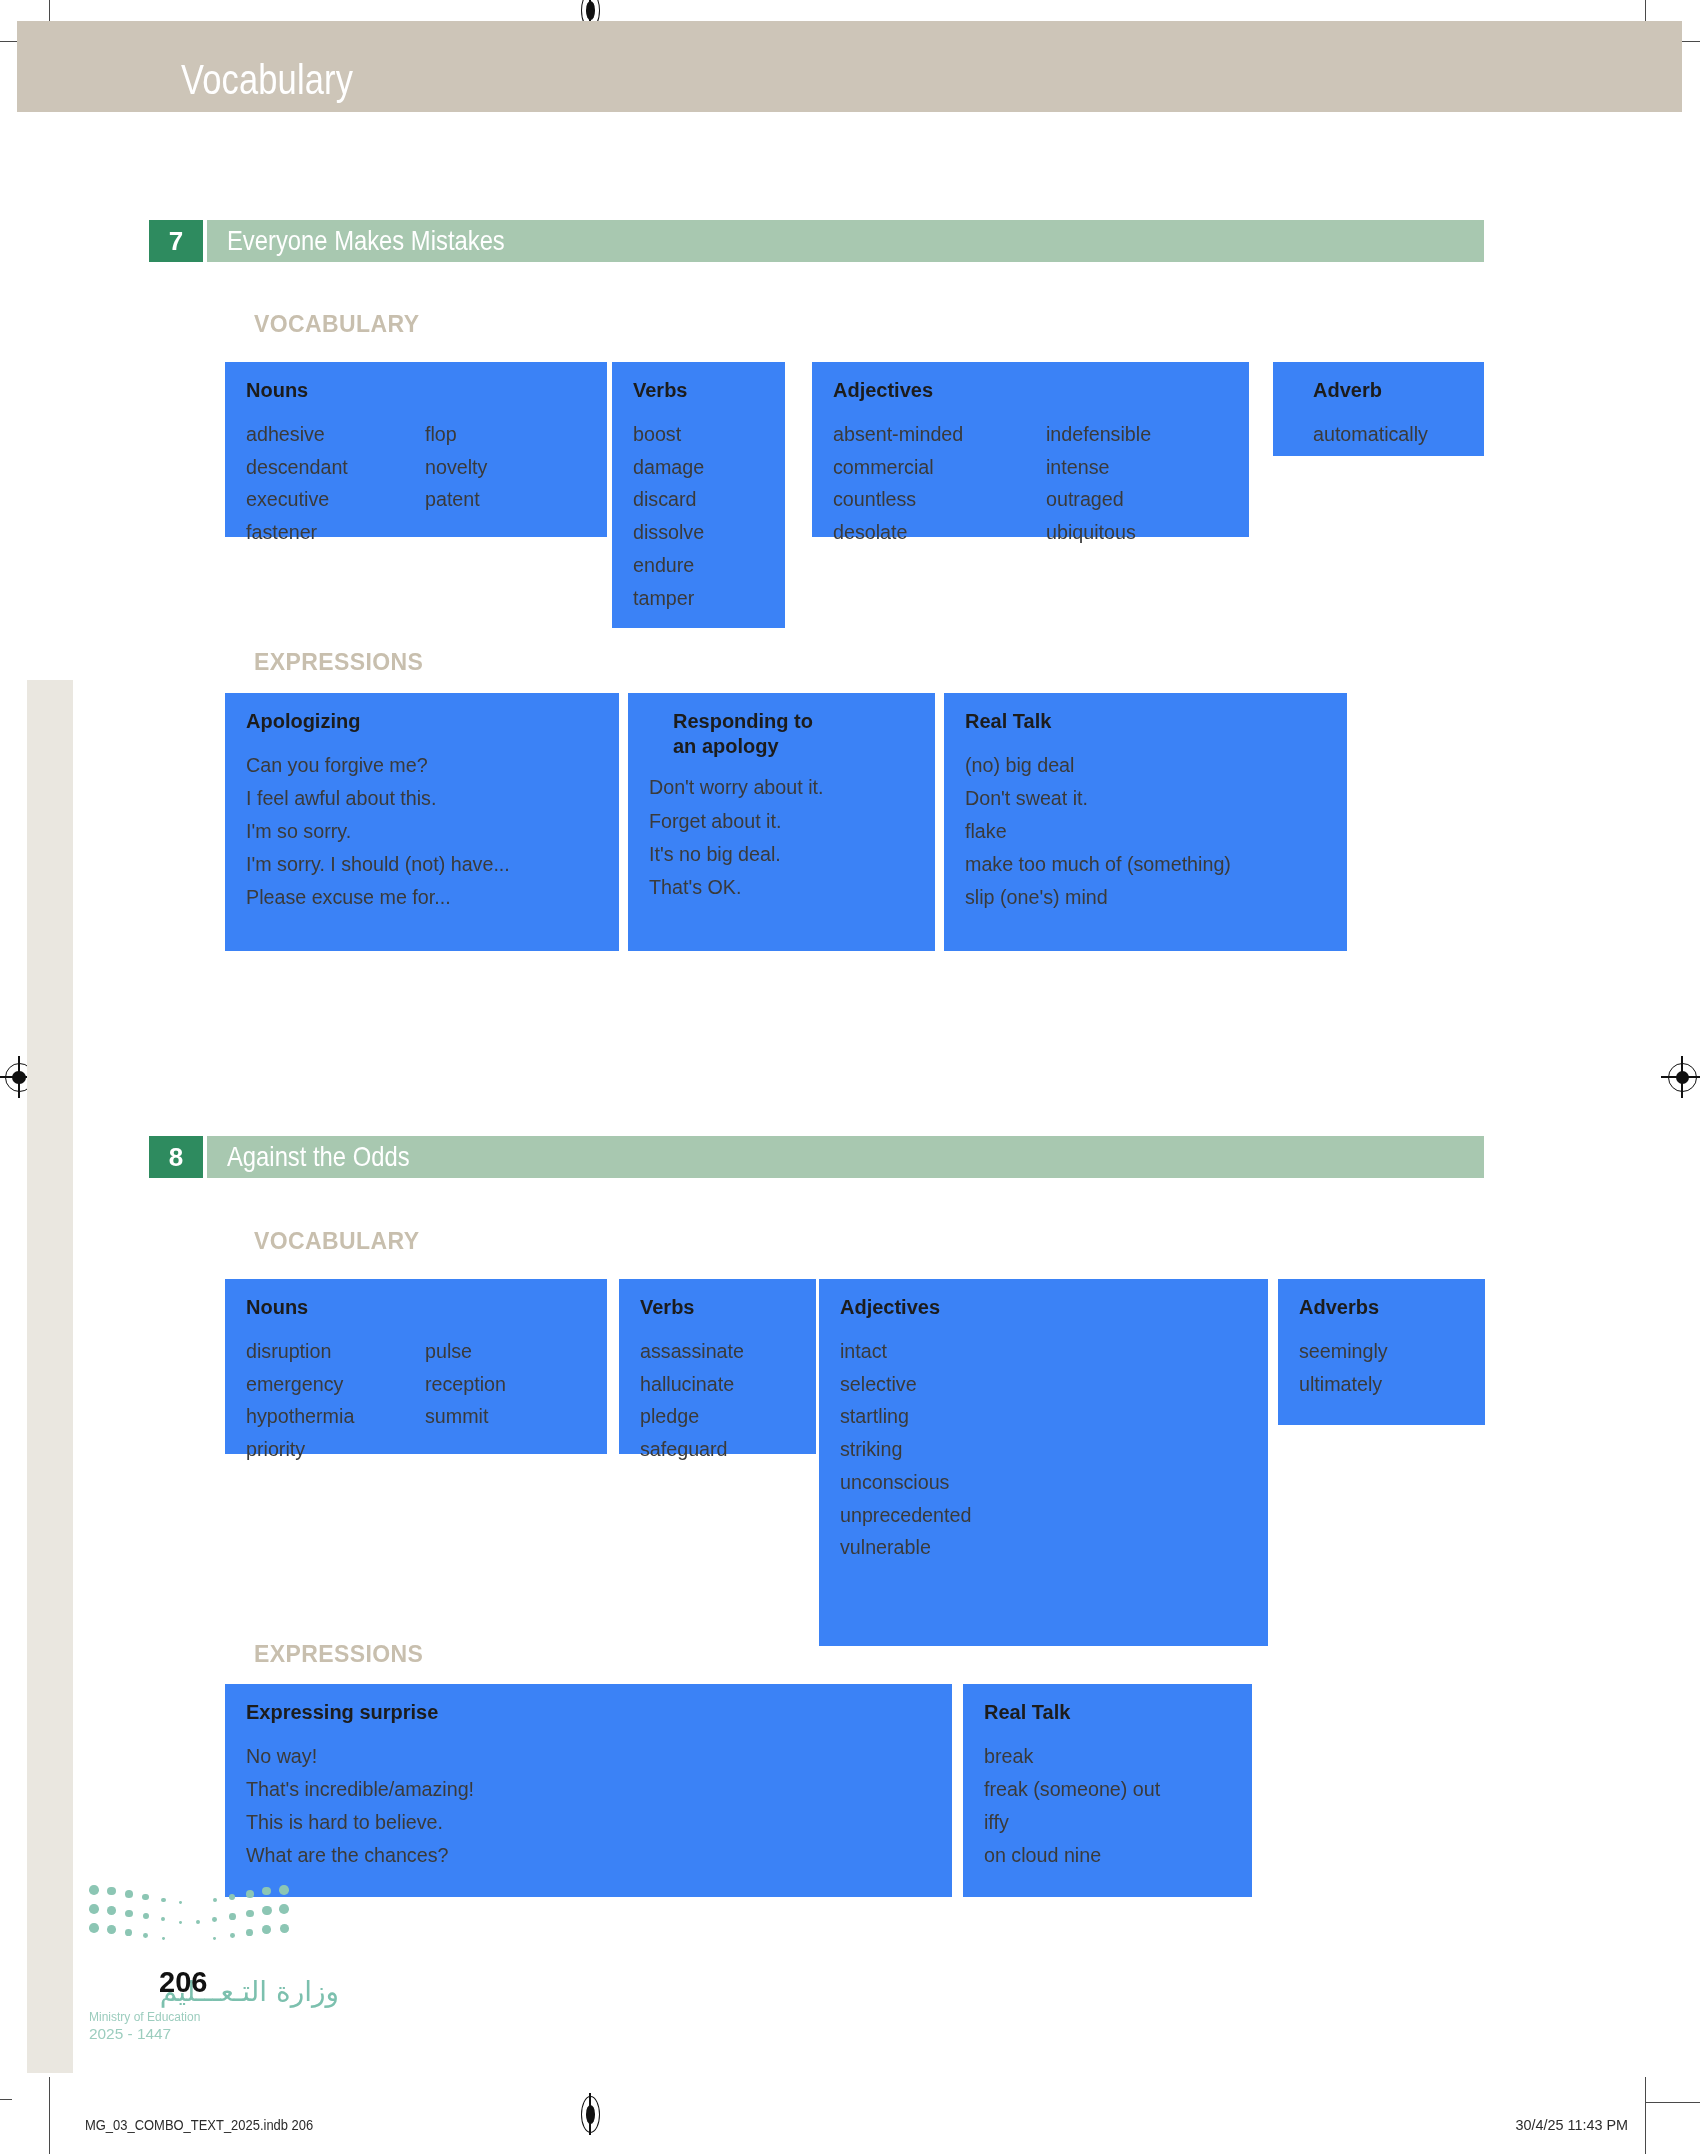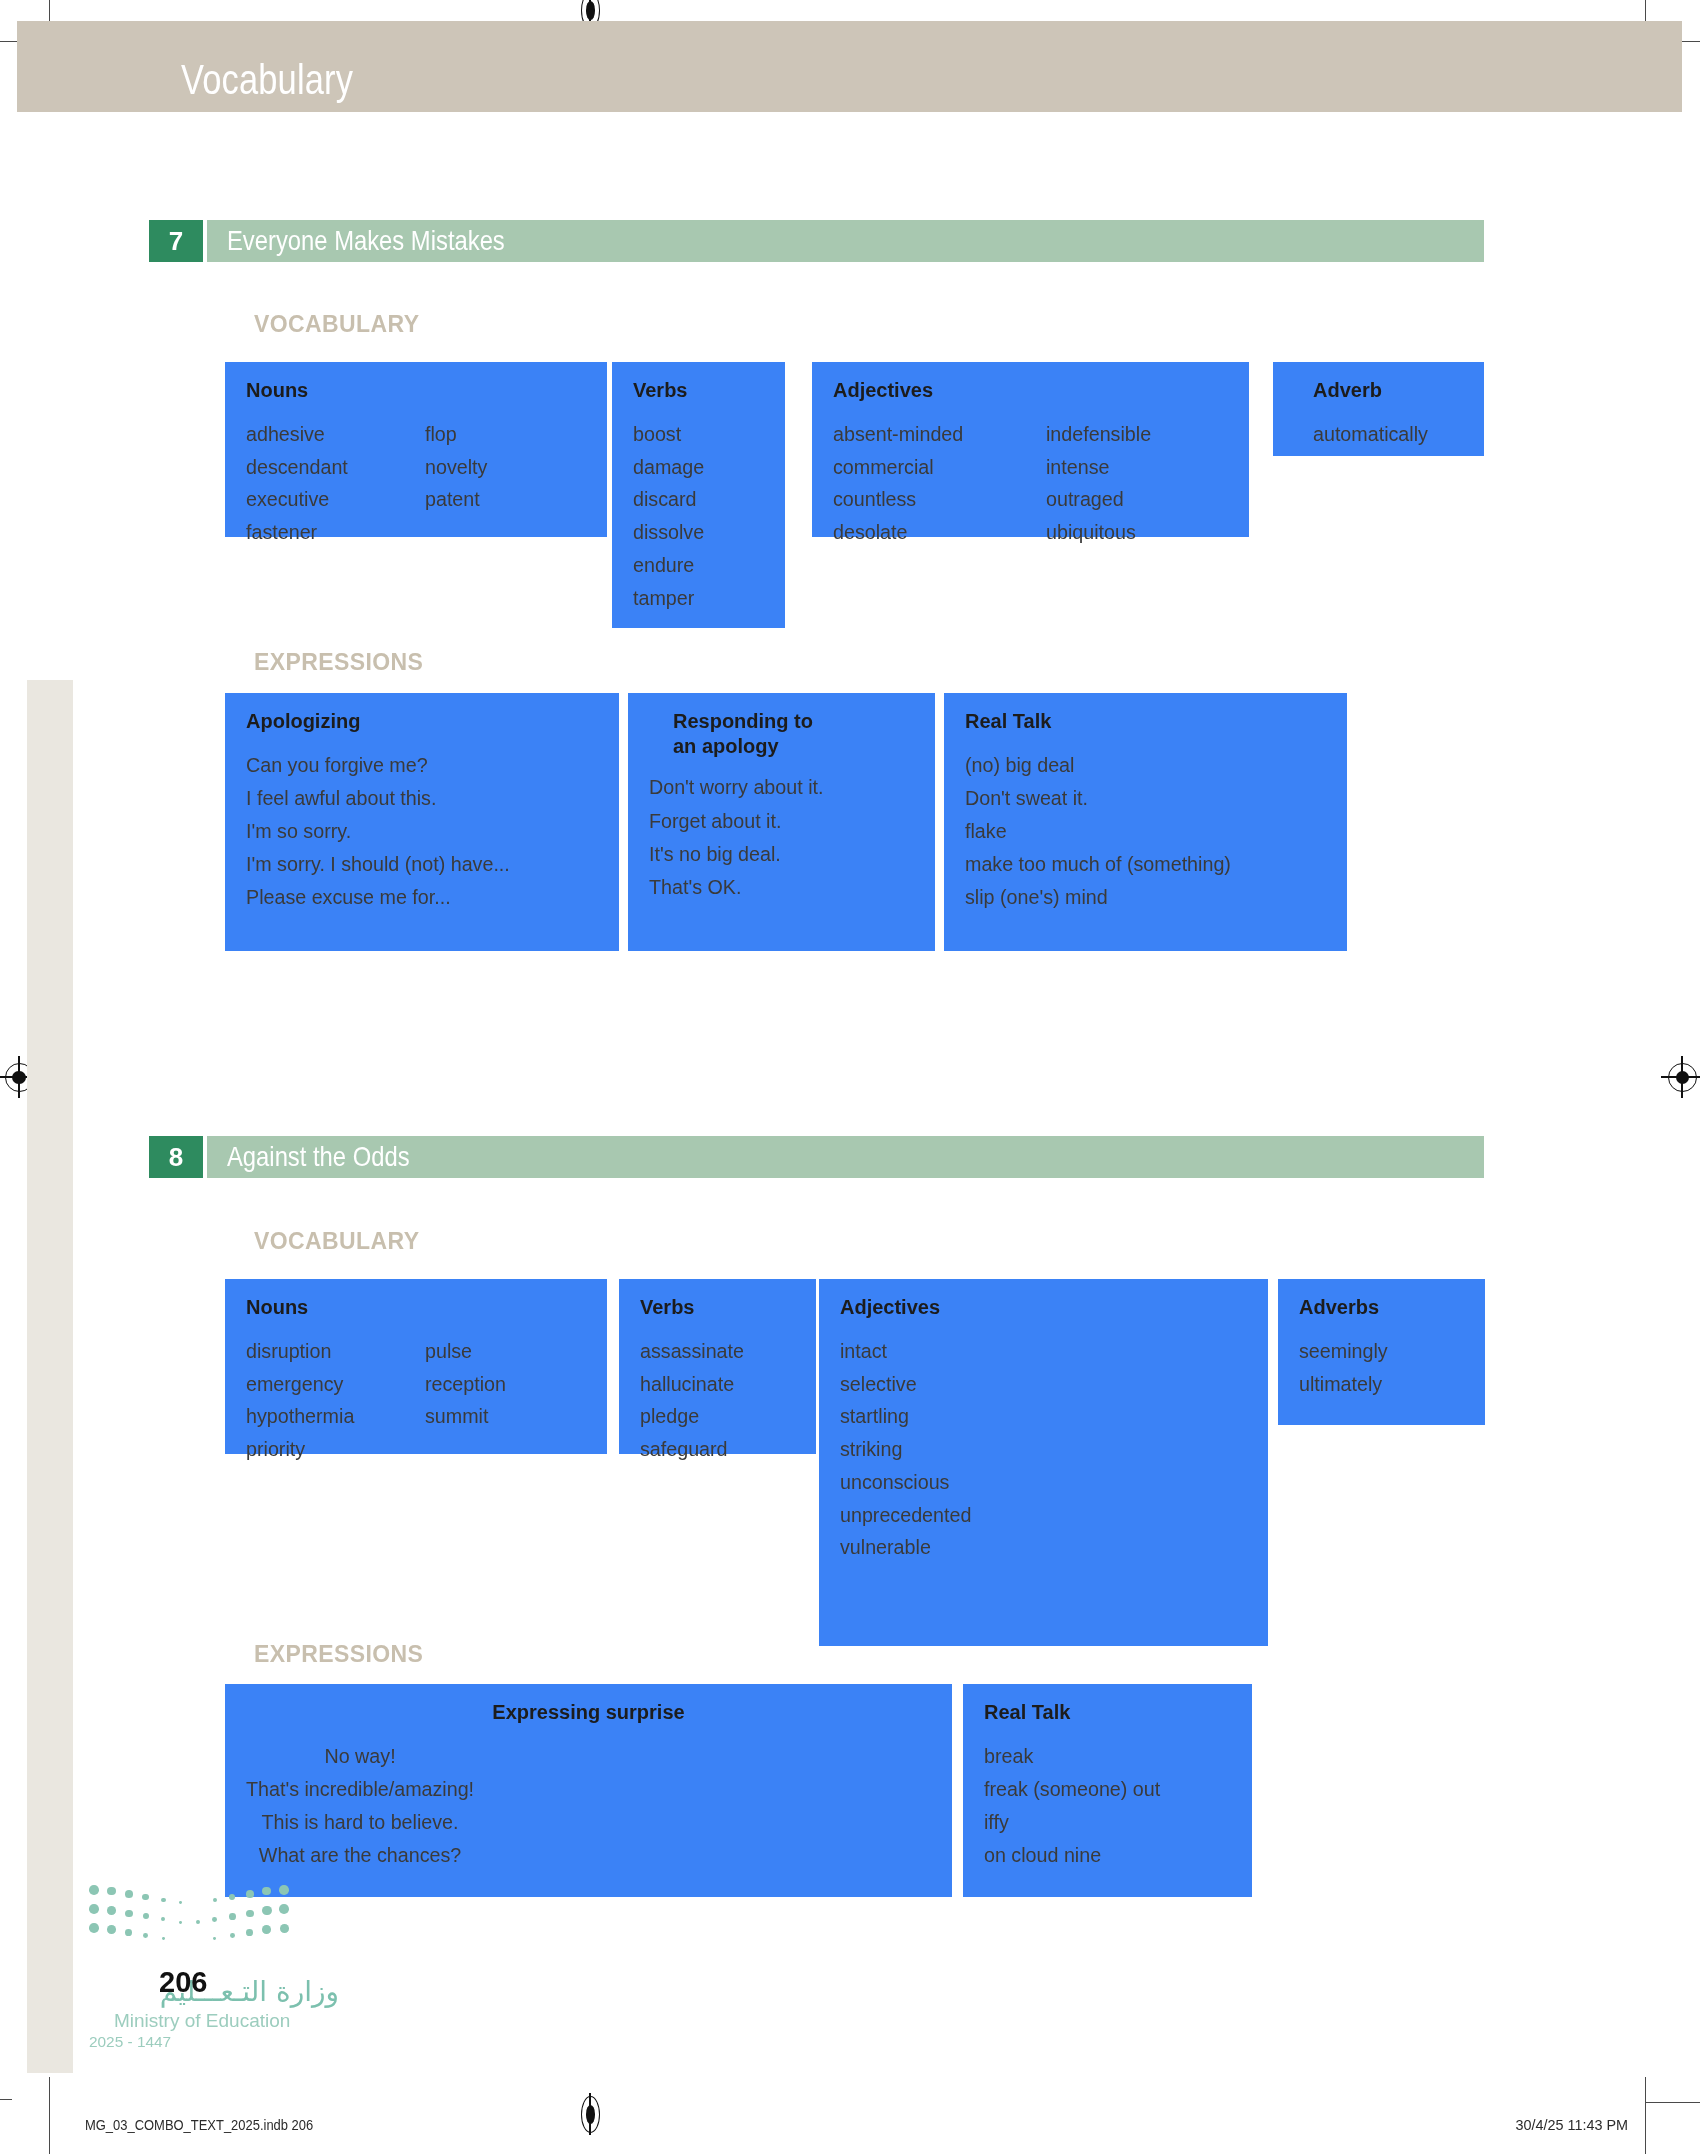--- a/index.html
+++ b/index.html
@@ -100,23 +100,22 @@
 
   
   .logo-wrap { position: absolute; left: 89px; top: 1885px; width: 250px; }
   .logo-dots { position: relative; width: 204px; height: 69px; }
   .logo-dots i { position: absolute; border-radius: 50%; background: #8cc6b4; display:block; }
   .logo-ar {
     margin-top: 21px; font-size: 28px; color: #7cc0ae; direction: rtl;
     font-family: "DejaVu Sans", sans-serif; white-space: nowrap; letter-spacing: -1px;
   }
   .logo-en {
-    margin-top: 1.9px; font-size: 19px; color: #9ccdbe; white-space: nowrap;
+    margin-top: 1.9px; font-size: 12px; color: #9ccdbe; white-space: nowrap;
     font-family: "Liberation Sans", sans-serif;
-    margin-left: 25px;
   }
   .logo-yr {
     margin-top: 1px; font-size: 15.4px; color: #9ccdbe; white-space: nowrap;
   }
   .page-num {
     position: absolute; left: 159px; top: 1966px;
     font-size: 29px; font-weight: 700; color: #111;
   }
 
   
@@ -339,21 +338,21 @@
   <div class="cols">
     <div class="col">
       <span class="word">seemingly</span>
       <span class="word">ultimately</span>
     </div>
   </div>
 </div>
 
 <div class="sec-label" style="left:254px;top:1641px;">EXPRESSIONS</div>
 
-<div class="vbox" style="left:225px;top:1684px;width:727px;height:213px;text-align:center;">
+<div class="vbox" style="left:225px;top:1684px;width:727px;height:213px;">
   <h4>Expressing surprise</h4>
   <div class="cols">
     <div class="col">
       <span class="phrase">No way!</span>
       <span class="phrase">That's incredible/amazing!</span>
       <span class="phrase">This is hard to believe.</span>
       <span class="phrase">What are the chances?</span>
     </div>
   </div>
 </div>

